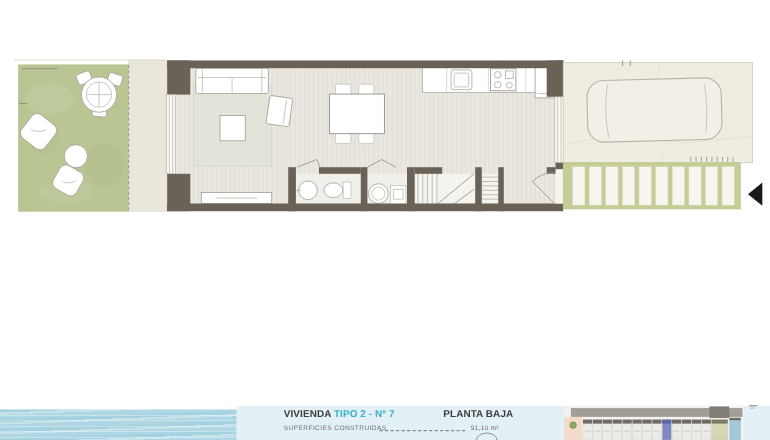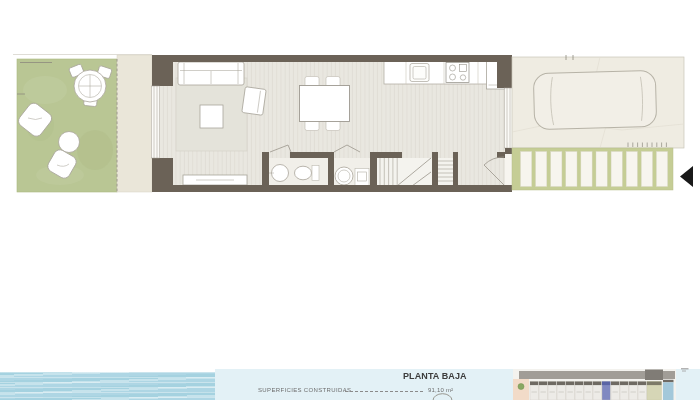--- a/index.html
+++ b/index.html
@@ -306,19 +306,23 @@
       <rect x="663" y="382.3" width="10.5" height="17.7" style="fill:var(--pool,#a3c8da)"></rect>
       <g stroke="#a0a0a0">
         <line x1="681" y1="368.8" x2="688.5" y2="368.8" stroke-width="1.2"></line>
         <line x1="682" y1="371" x2="686" y2="371" stroke-width="0.8"></line>
       </g>
     </g>
 
     <ellipse cx="442.5" cy="400.5" rx="9.5" ry="6.8" fill="none" stroke="#908d84" stroke-width="0.9"></ellipse>
   </svg>
 
+  <div class="t-row" style="left:258px;">
+    <span>VIVIENDA</span>
+    <span class="accent">TIPO 2 - Nº 7</span>
+  </div>
   <div class="t-row" style="left:403px;width:60px;text-align:right;">PLANTA BAJA</div>
 
   <div class="s-row" style="left:258px;">SUPERFICIES CONSTRUIDAS</div>
   <div class="leader"></div>
   <div class="s-row" style="left:428px;letter-spacing:.2px;">91,10 m²</div>
 
 </div>
 
 </body></html>

